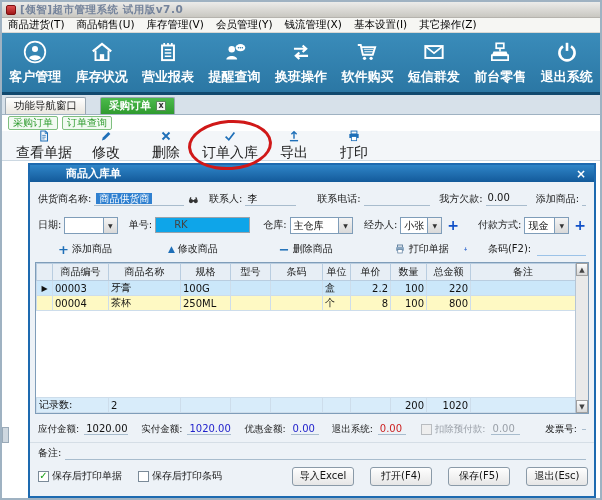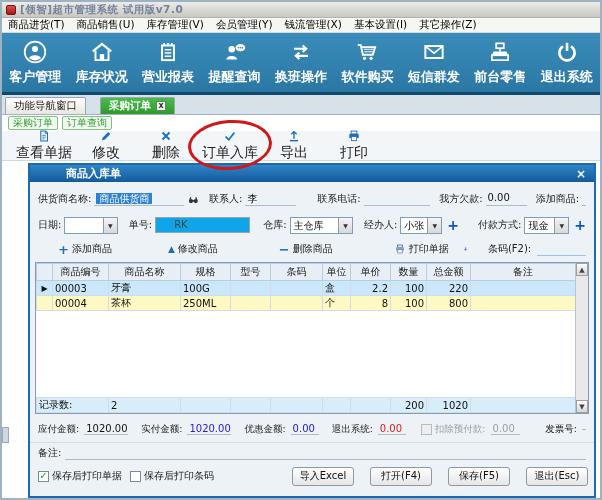--- a/index.html
+++ b/index.html
@@ -80,21 +80,21 @@
   .sb-track { flex:1; }
 
   .amounts-row { height:26px; gap:5px; }
   .amt-val { border-bottom:1px solid #a8bccd; font-size:10px; padding:0 2px; text-align:left; }
   .blue { color:#2222cc; } .red { color:#cc2222; } .gray { color:#9aa0a8; }
   .amounts-row .lbl { font-size:9.5px; }
 
   .remark-row { height:20px; gap:4px; border-top:1px solid #d5dee6; }
   .remark-line { flex:1; }
 
-  .bottom-row { height:28px; gap:8px; padding-right:6px; }
+  .bottom-row { height:28px; gap:16px; padding-right:6px; }
   .cbwrap { display:flex; align-items:center; gap:3px; cursor:pointer; }
   .cb { width:11px; height:11px; border:1px solid #7a8a98; background:#fff; display:inline-flex; align-items:center; justify-content:center; }
   .cb.checked::after { content:"✓"; color:#18a018; font-size:10px; font-weight:bold; line-height:10px; }
   .cb.disabled { border-color:#b8bcc0; background:#eee; }
   .btn { margin-left:2px; min-width:62px; height:19px; border:1px solid #8a9aa8; border-radius:3px; background:linear-gradient(#fefefe,#e6e6e6); font-size:10px; display:flex; align-items:center; justify-content:center; cursor:pointer; }
   .btn-group { margin-left:auto; display:flex; gap:14px; }
 
   .edge-widget { position:absolute; left:0; top:420px; width:7px; height:16px; background:#cfd8e0; border:1px solid #9aaab8; }
 </style>
 </head>

